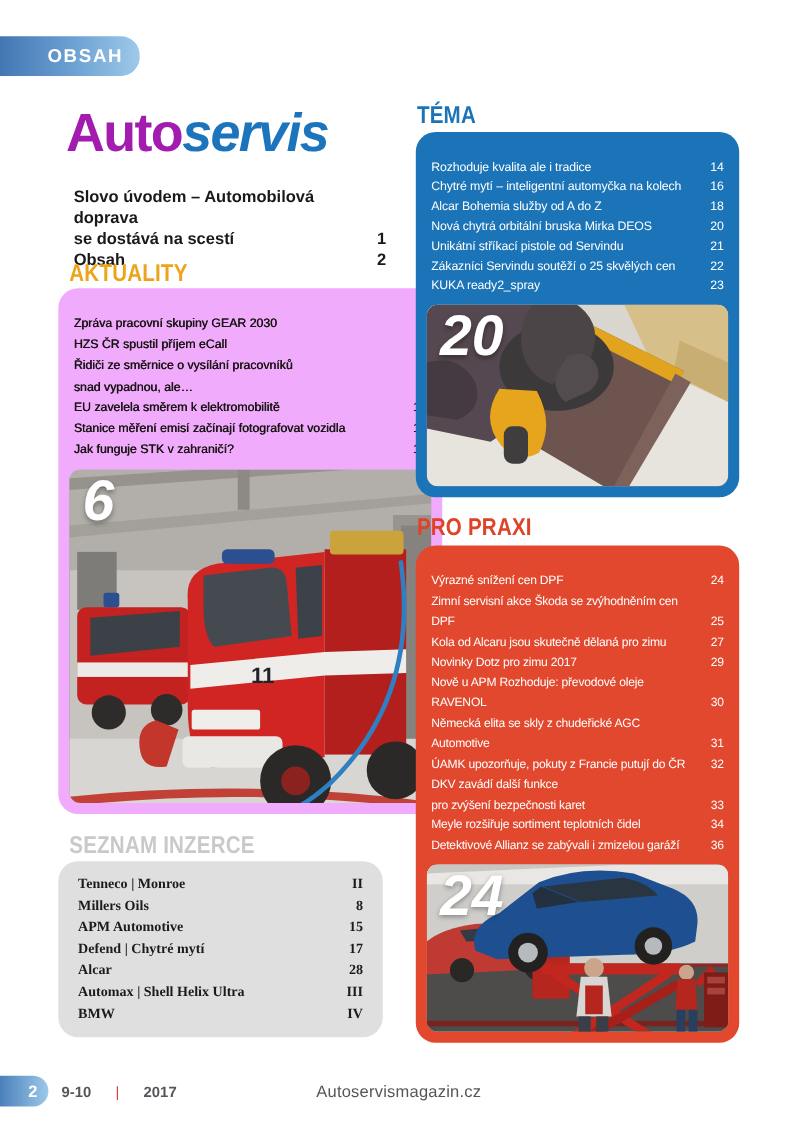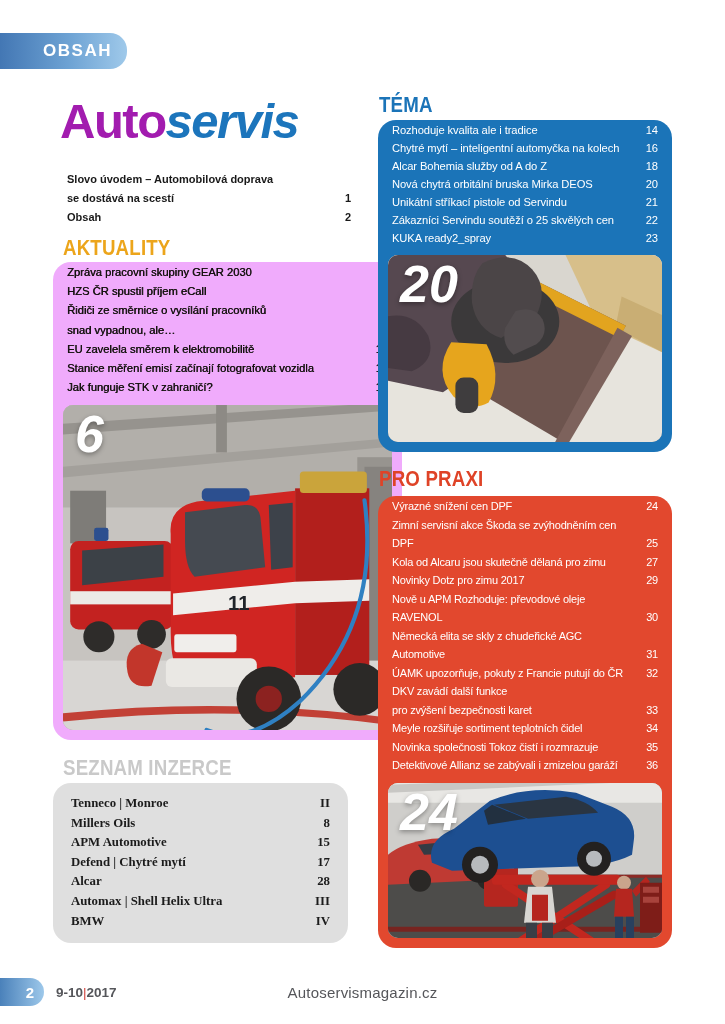--- a/index.html
+++ b/index.html
@@ -11,33 +11,33 @@
     border-radius:0 17px 17px 0;background:linear-gradient(90deg,#4377b4 0%,#6ea3d4 55%,#9fc9ea 100%);
     color:#fff;font-size:17px;font-weight:700;letter-spacing:1.5px;
     display:flex;align-items:center;justify-content:flex-end;padding-right:15px;}
 
   
   .logo{position:absolute;left:60px;top:90px;font-size:49px;font-weight:700;letter-spacing:-1.5px;line-height:62px;white-space:nowrap;}
   .logo-auto{color:#a21caf;}
   .logo-servis{color:#1c75bc;font-style:italic;}
 
   
-  .intro{position:absolute;left:63px;top:170px;width:284px;font-size:11px;font-weight:700;color:#191919;}
+  .intro{position:absolute;left:63px;top:170px;width:284px;font-size:15px;font-weight:700;color:#191919;}
   .intro .toc-row{line-height:19px;}
 
   
   .sec-heading{position:absolute;font-size:22px;font-weight:700;line-height:22px;white-space:nowrap;
     transform:scaleX(0.85);transform-origin:left top;letter-spacing:0.2px;}
   .h-aktuality{left:63px;top:237px;color:#eca51b;}
   .h-tema{left:379px;top:94px;color:#1b74b8;}
   .h-propraxi{left:379px;top:468px;color:#df4327;}
   .h-inzerce{left:63px;top:757px;color:#c9c9c9;}
 
   
-  .box{position:absolute;border-radius:18px;box-sizing:border-box;display:flex;flex-direction:column;padding:1px 10px 10px;}
+  .box{position:absolute;border-radius:18px;box-sizing:border-box;display:flex;flex-direction:column;padding:23px 10px 10px;}
   .box-aktuality{left:53px;top:262px;width:349px;height:478px;background:#f0abfc;color:#161310;}
   .box-tema{left:378px;top:120px;width:294px;height:332px;background:#1b74b8;color:#ffffff;}
   .box-propraxi{left:378px;top:496px;width:294px;height:452px;background:#e2482e;color:#ffffff;}
   .box-inzerce{left:53px;top:783px;width:295px;height:160px;background:#dfdfdf;color:#1b1b1b;padding:11px 14px;}
 
   .toc-list{padding:0 4px;}
   .toc-row{display:flex;justify-content:space-between;align-items:flex-end;gap:6px;}
   .toc-title{flex:1;white-space:pre-line;}
   .toc-page{flex:none;min-width:16px;text-align:right;}
 
@@ -49,21 +49,21 @@
   
   .photo{flex:1;margin-top:8px;border-radius:10px;overflow:hidden;position:relative;background:#9a9a98;}
   .photo svg{position:absolute;inset:0;width:100%;height:100%;display:block;}
   .photo-num{position:absolute;left:12px;top:2px;z-index:2;color:#fff;font-size:52px;line-height:1.05;
     font-weight:700;font-style:italic;text-shadow:0 2px 5px rgba(0,0,0,0.35);}
 
   
   .page-badge{position:absolute;left:0;top:978px;width:44px;height:28px;box-sizing:border-box;
     border-radius:0 14px 14px 0;background:linear-gradient(90deg,#4a81ba 0%,#9dc8ea 100%);
     color:#fff;font-size:15px;font-weight:700;display:flex;align-items:center;justify-content:flex-end;padding-right:10px;}
-  .footer-issue{position:absolute;left:56px;top:978px;height:28px;display:flex;align-items:center;gap:0;
+  .footer-issue{position:absolute;left:56px;top:978px;height:28px;display:flex;align-items:center;gap:22px;
     font-size:13.5px;font-weight:700;color:#55565a;}
   .footer-issue .divider{color:#d2413a;font-weight:400;}
   .footer-site{position:absolute;left:0;right:0;top:978px;height:28px;display:flex;align-items:center;justify-content:center;
     font-size:15px;color:#55565a;letter-spacing:0.2px;}
 </style>
 </head>
 <body>
 
 <div class="page">
 
@@ -270,24 +270,20 @@
           <span class="toc-title">DKV zavádí další funkce
 pro zvýšení bezpečnosti karet</span>
           <span class="toc-page">33</span>
         </div>
 
         <div class="toc-row">
           <span class="toc-title">Meyle rozšiřuje sortiment teplotních čidel</span>
           <span class="toc-page">34</span>
         </div>
 
-        <div class="toc-row">
-          <span class="toc-title">Novinka společnosti Tokoz čistí i rozmrazuje</span>
-          <span class="toc-page">35</span>
-        </div>
 
         <div class="toc-row">
           <span class="toc-title">Detektivové Allianz se zabývali i zmizelou garáží</span>
           <span class="toc-page">36</span>
         </div>
       </div>
     <div class="photo">
       <svg viewBox="0 0 274 212" preserveAspectRatio="xMidYMid slice">
         <rect width="274" height="212" fill="#cfcecb"></rect>
         <rect width="274" height="48" fill="#e8e7e4"></rect>

